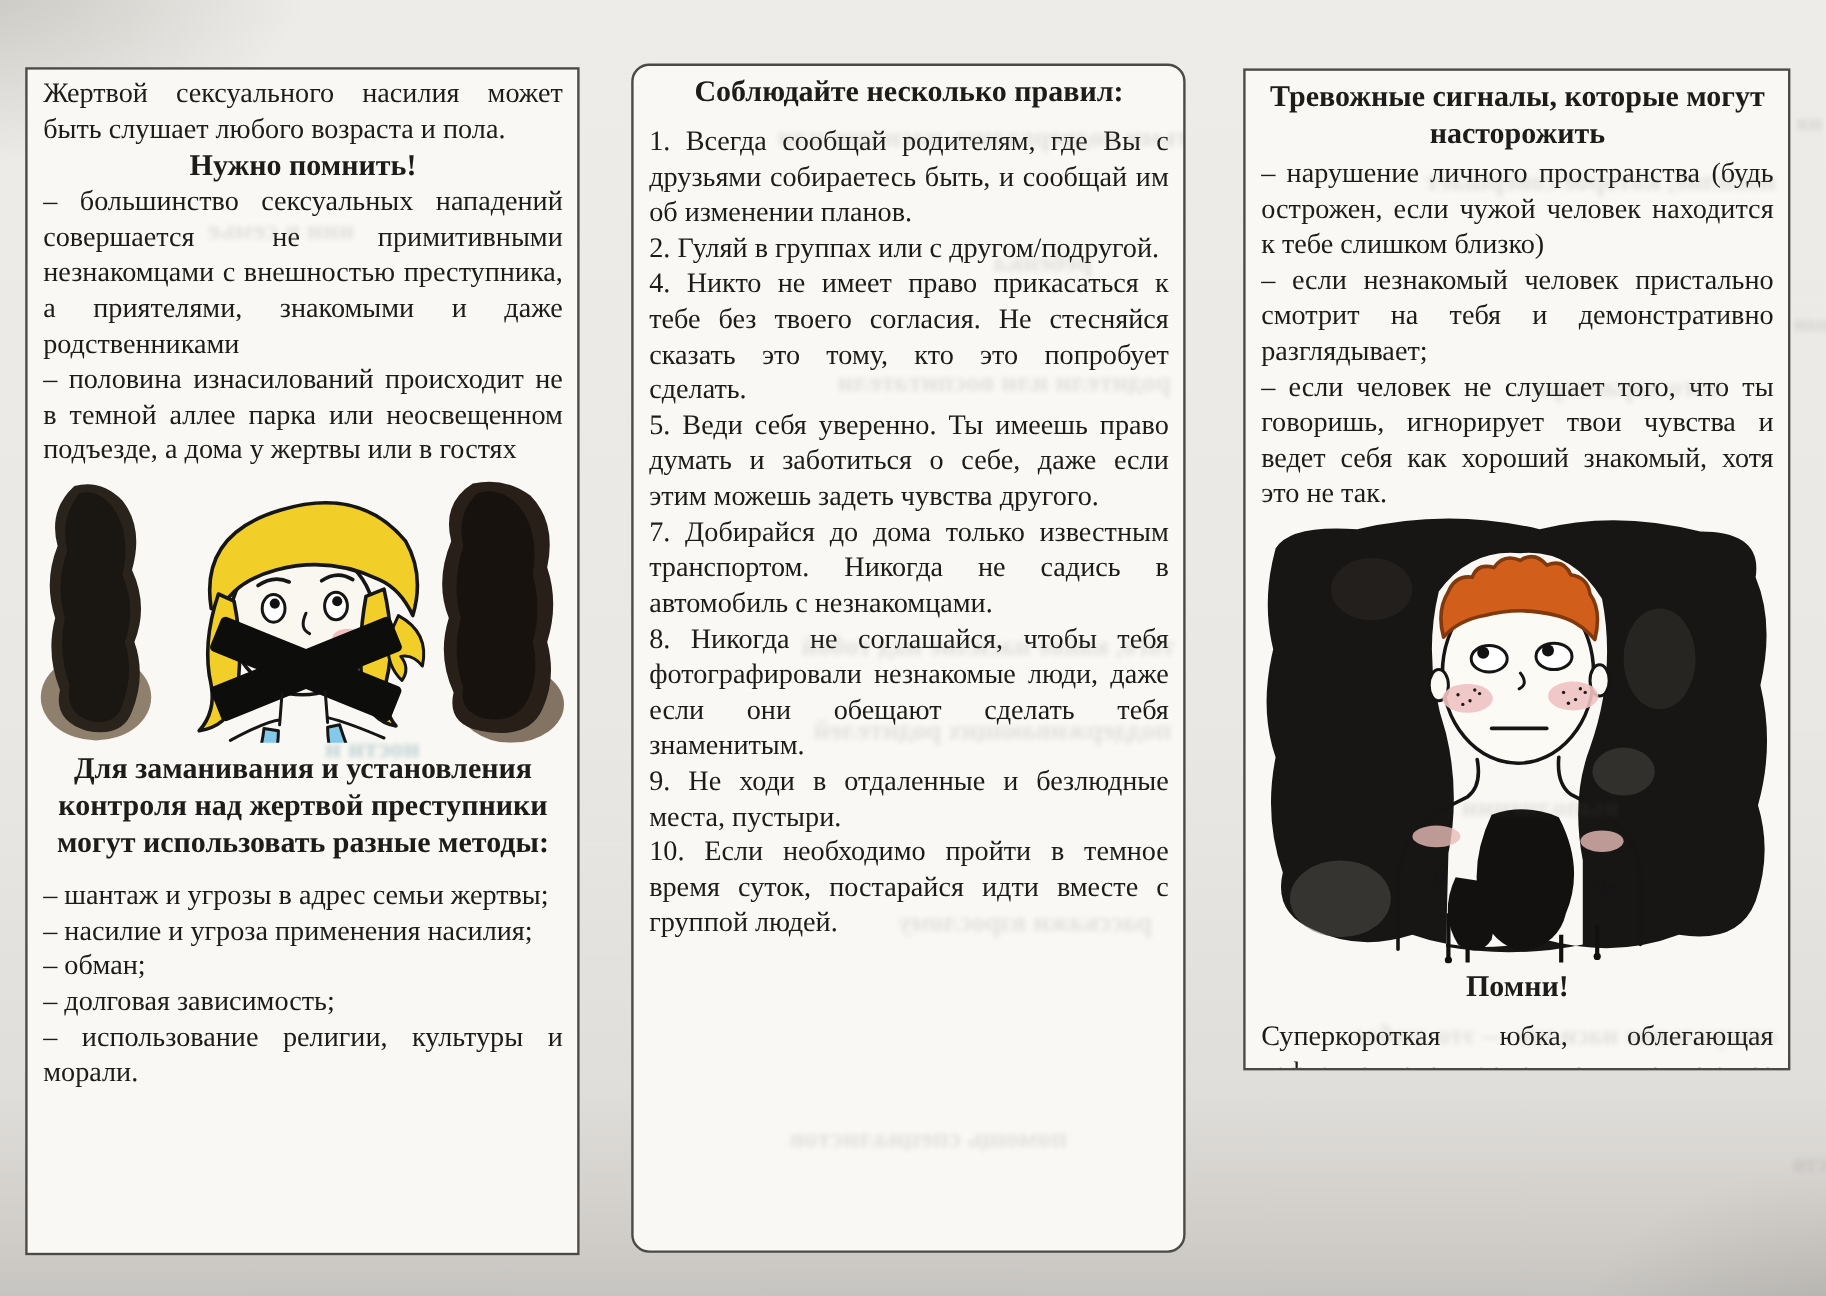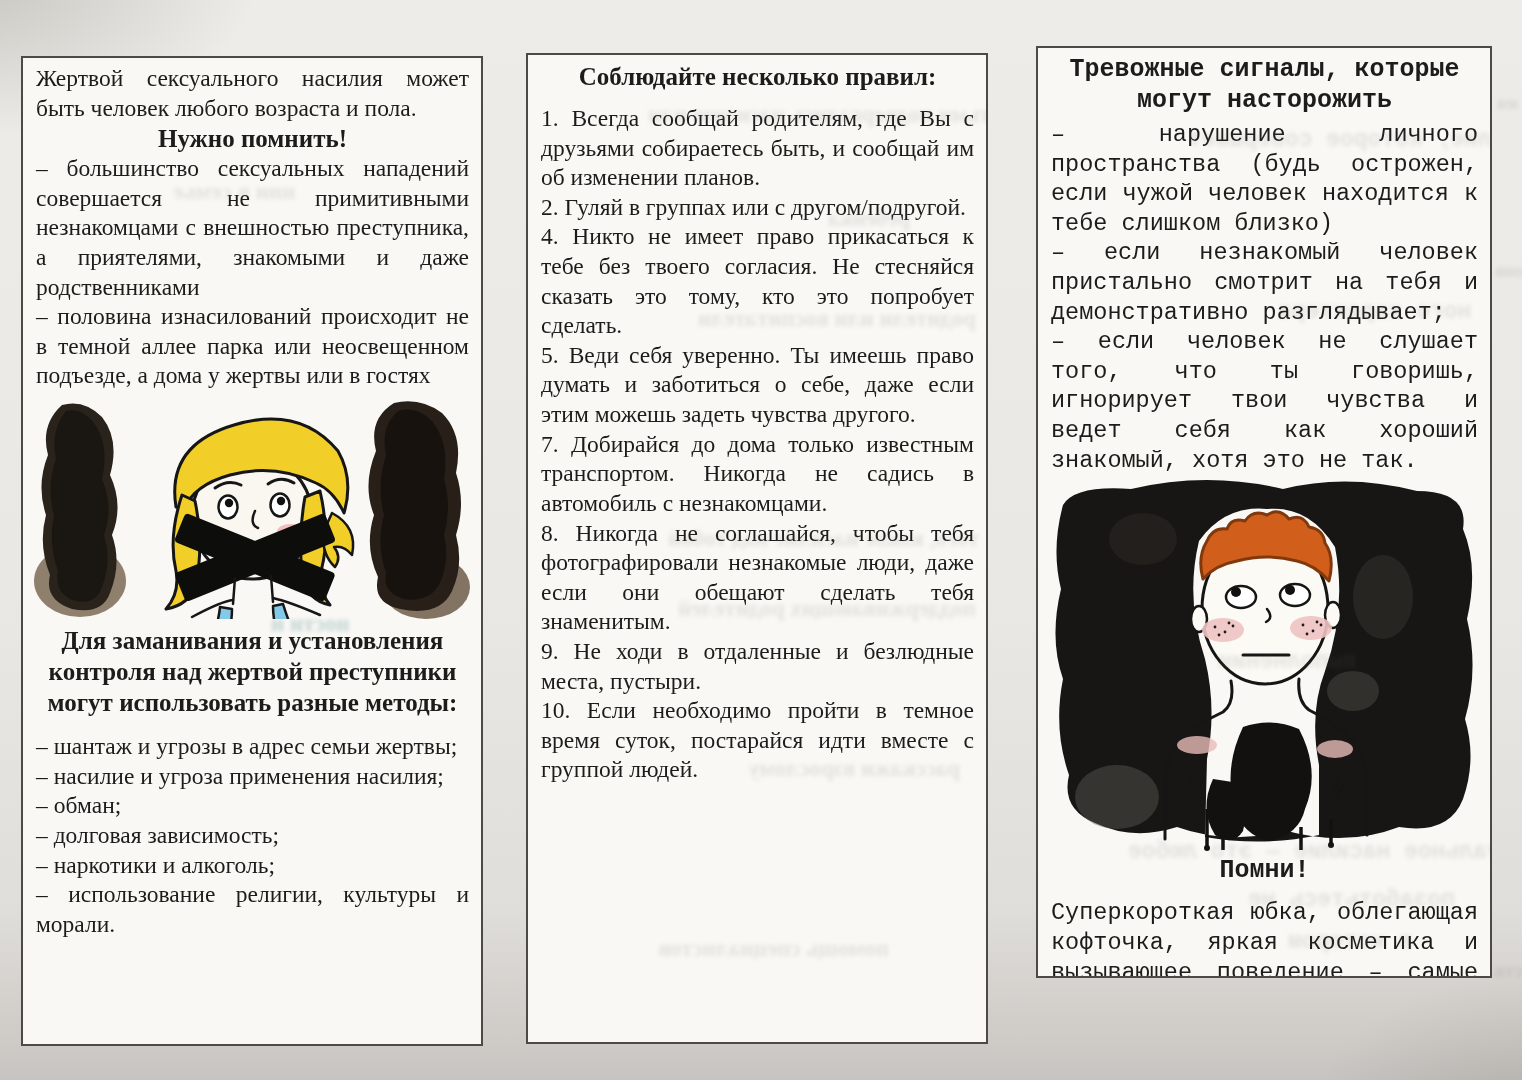--- a/index.html
+++ b/index.html
@@ -15,22 +15,22 @@
       radial-gradient(320px 220px at 101% 104%, rgba(110,106,100,.22), transparent 70%),
       linear-gradient(180deg,#edece8 0%,#eae8e4 55%,#e0deda 84%,#cfccc8 96%,#c6c4c0 100%);
   }
   .panel{
     position:absolute;box-sizing:border-box;
     background:#f9f8f4;border:2px solid #4b4a47;
     color:#1d1c1a;font-size:23.5px;line-height:1.26;
     padding:6px 12px 8px 13px;overflow:hidden;
   }
   .panel-left  {left:21px;  top:56px; width:462px; height:990px;}
-  .panel-mid   {left:526px; top:53px; width:462px; height:991px;}
-  .panel-right {left:1036px;top:46px; width:456px; height:932px;font-family:Liberation Mono, monospace;}
+  .panel-mid   {left:526px; top:53px; width:462px; height:991px;border-radius:15px;}
+  .panel-right {left:1036px;top:57px; width:456px; height:835px;}
   .panel p{margin:0;}
   .just{text-align:justify;}
   .h{font-weight:700;text-align:center;font-size:25px;line-height:1.24;}
   .methods-h{margin:6px 0 14px !important;}
   .rules-h{margin:0 0 12px !important;}
   .pomni-h{margin:4px 0 12px !important;}
   .signs-h{margin:0 0 4px !important;}
   .illus{position:relative;z-index:1;margin:4px -4px;line-height:0;}
   .bleed{
     position:absolute;z-index:3;pointer-events:none;white-space:nowrap;
@@ -42,21 +42,21 @@
 </style>
 </head>
 <body>
 
 <div class="page">
 
   <section class="panel panel-left">
     <span class="bleed" style="top:120px;left:150px;">нии в семье</span>
     <span class="bleed teal" style="top:552px;left:248px;">ности и</span>
 
-    <p class="just">Жертвой сексуального насилия может быть человек любого возраста и пола.</p>
+    <p class="just">Жертвой сексуального насилия может быть слушает любого возраста и пола.</p>
     <p class="h">Нужно помнить!</p>
     <p class="just">– большинство сексуальных нападений совершается не примитивными незнакомцами с внешностью преступника, а приятелями, знакомыми и даже родственниками</p>
     <p class="just">– половина изнасилований происходит не в темной аллее парка или неосвещенном подъезде, а дома у жертвы или в гостях</p>
 
     <div class="illus">
       <svg width="441" height="224" viewBox="0 0 441 224">
 
         <g>
           <ellipse cx="48" cy="186" rx="46" ry="36" fill="#7c6a55" opacity="0.85"></ellipse>
           <path d="M30,10 Q8,30 16,60 Q4,90 14,120 Q6,150 18,180 Q12,205 40,214 Q70,220 78,198 Q90,168 80,140 Q92,110 78,80 Q88,45 70,22 Q52,4 30,10 Z" fill="#2a231c"></path>
@@ -99,21 +99,20 @@
           <path d="M251,209 q5,16 9,24 l-15,5 q-4,-14 -4,-27 z" fill="#84c9e9" stroke="#161616" stroke-width="2.5"></path>
         </g>
       </svg>
     </div>
 
     <p class="h methods-h">Для заманивания и установления контроля над жертвой преступники могут использовать разные методы:</p>
     <p class="just">– шантаж и угрозы в адрес семьи жертвы;</p>
     <p class="just">– насилие и угроза применения насилия;</p>
     <p class="just">– обман;</p>
     <p class="just">– долговая зависимость;</p>
-    <p class="just">– наркотики и алкоголь;</p>
     <p class="just">– использование религии, культуры и морали.</p>
   </section>
 
   <section class="panel panel-mid">
     <span class="bleed" style="top:46px;left:120px;">детьми подвергались насилию или</span>
     <span class="bleed" style="top:150px;left:300px;">ребенка</span>
     <span class="bleed" style="top:250px;left:170px;">родители или воспитатели</span>
     <span class="bleed" style="top:470px;left:140px;">того, какое насилие над тобой</span>
     <span class="bleed" style="top:540px;left:150px;">поддерживающих родителей</span>
     <span class="bleed" style="top:700px;left:220px;">расскажи взрослому</span>

